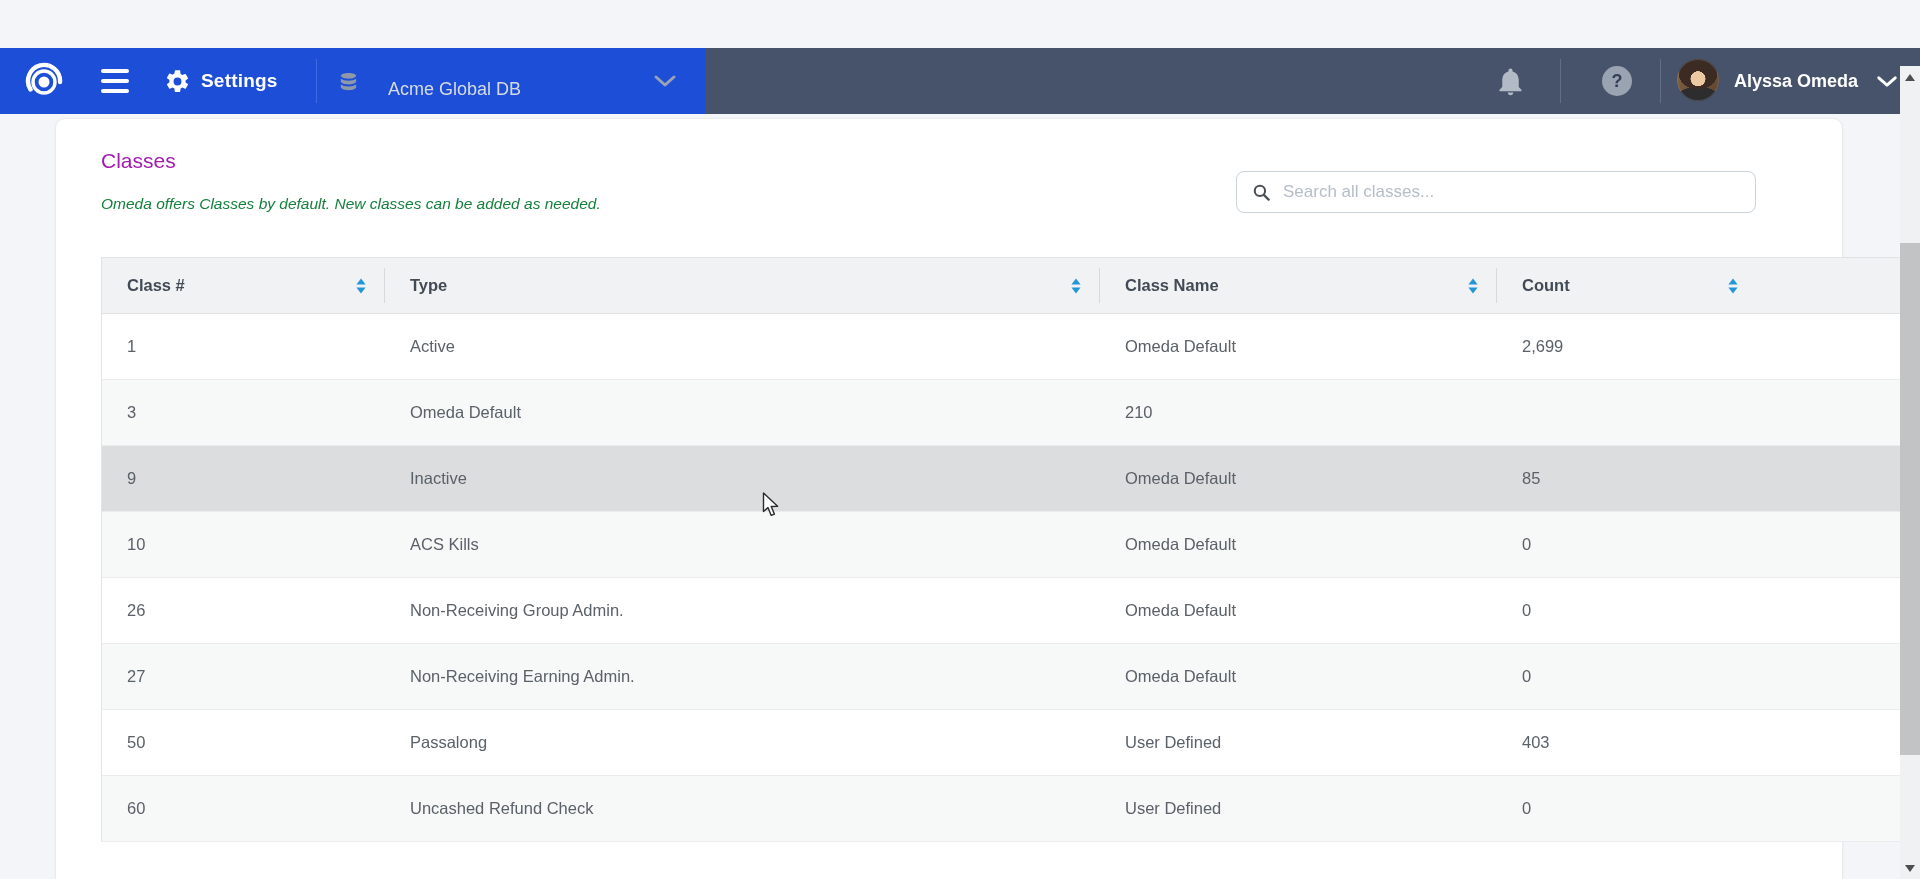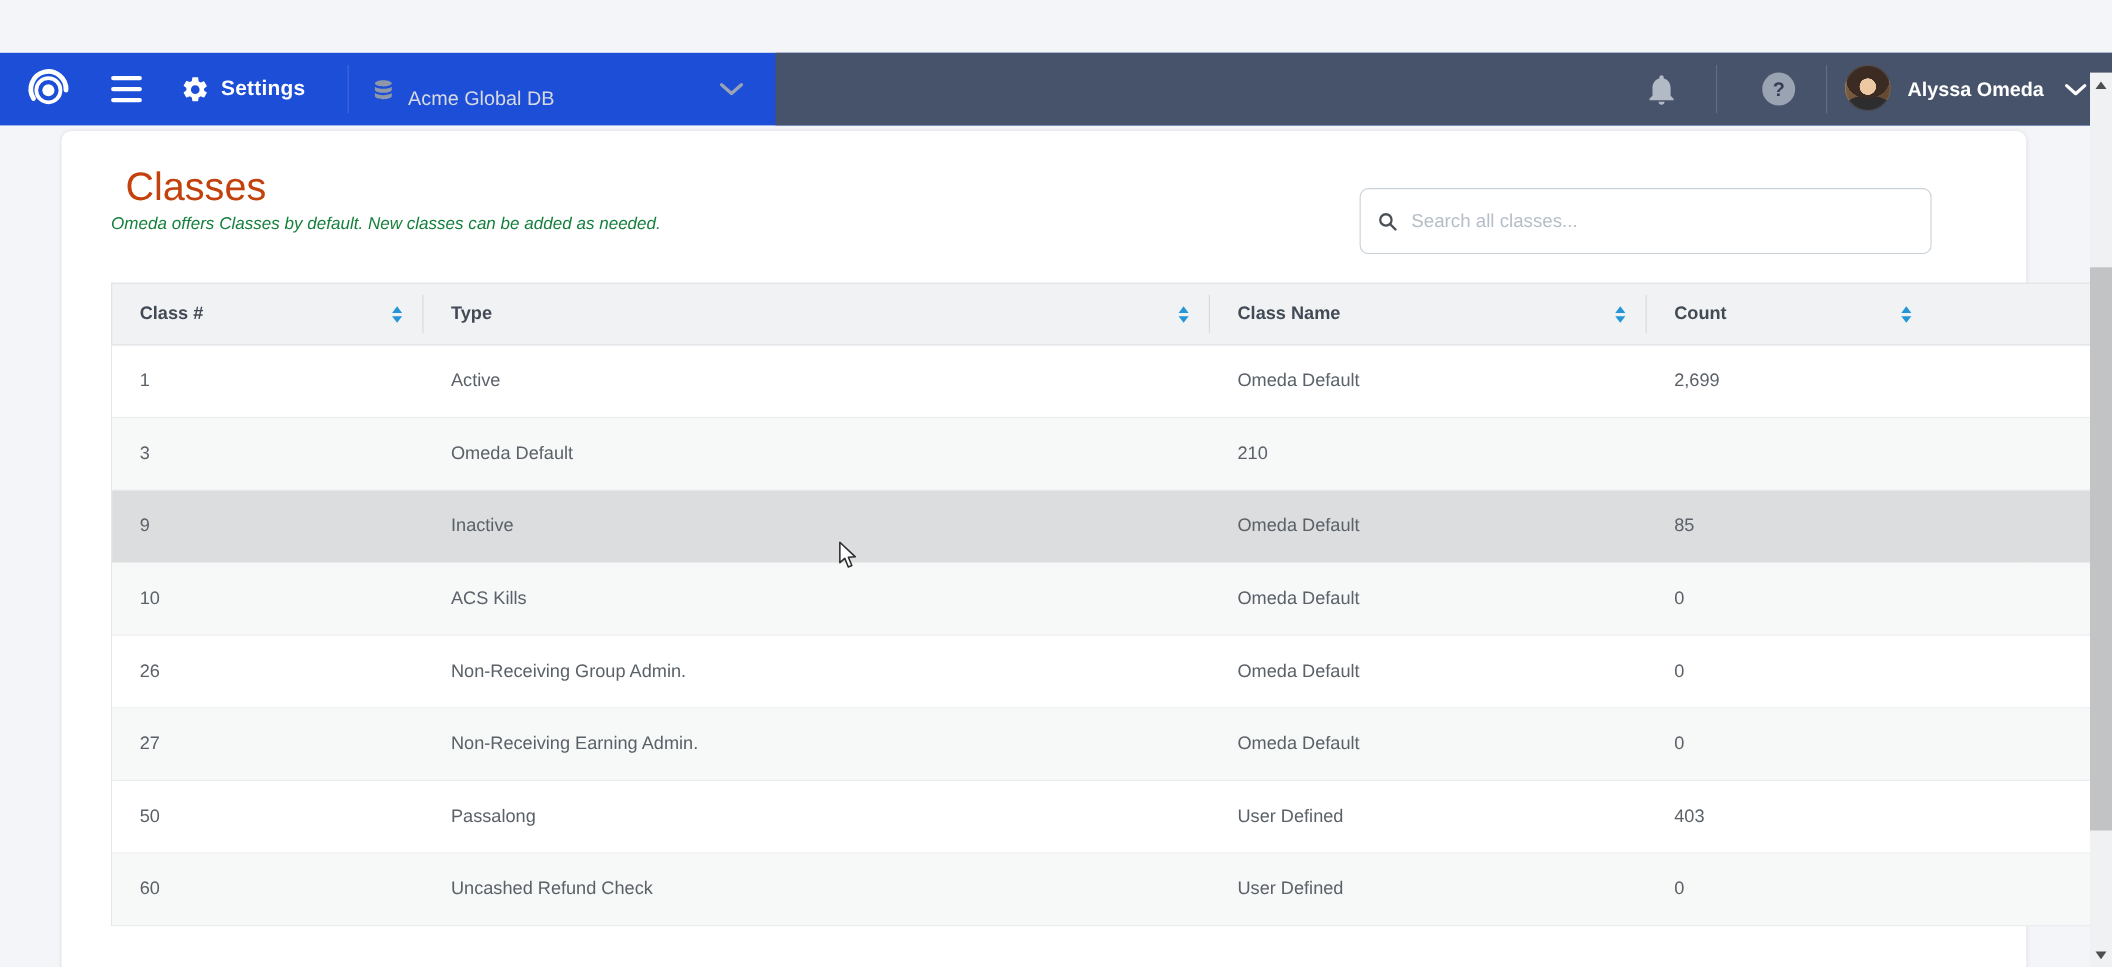--- a/index.html
+++ b/index.html
@@ -10,21 +10,21 @@
   .navbar { position:absolute; left:0; top:0; width:1920px; height:66px; background:#1d4ed8; z-index:50;margin-top:48px; }
   .navbar-right-zone { position:absolute; left:705px; top:0; right:0; height:66px; background:#47536a; }
   .nav-item { position:absolute; display:flex; align-items:center; height:66px; }
   .logo { left:24px; top:0; }
   .hamburger { left:101px; top:0; flex-direction:column; justify-content:center; gap:6px; cursor:pointer; }
   .hamburger span { display:block; width:28px; height:4px; background:#fff; border-radius:2px; }
   .gear-wrap { left:164px; top:0; }
   .settings-label { position:absolute; left:201px; top:0; height:66px; display:flex; align-items:center; color:#fff; font-size:19px; font-weight:700; letter-spacing:.2px; }
   .nav-divider { position:absolute; top:11px; width:1px; height:44px; background:rgba(255,255,255,.16); }
   .db-icon-wrap { left:337px; top:0; }
-  .db-name { position:absolute; left:371px; top:0; height:82px; display:flex; align-items:center; color:#d6dbe2; font-size:18px; font-weight:400; }
+  .db-name { position:absolute; left:388px; top:0; height:82px; display:flex; align-items:center; color:#d6dbe2; font-size:18px; font-weight:400; }
   .chev { position:absolute; top:0; height:66px; display:flex; align-items:center; }
   .bell-wrap { left:1494px; top:0; }
   .help-bubble { position:absolute; left:1602px; top:18px; width:30px; height:30px; border-radius:50%; background:#9aa3b2; color:#333f56; font-size:18px; font-weight:700; display:flex; align-items:center; justify-content:center; cursor:pointer; }
   .avatar { position:absolute; left:1677px; top:11px; width:42px; height:42px; border-radius:50%; overflow:hidden; cursor:pointer;
     background:
       radial-gradient(circle at 50% 47%, #ecc9a2 0 24%, rgba(0,0,0,0) 25%),
       radial-gradient(ellipse 46% 38% at 50% 34%, #3c2b22 0 100%, rgba(0,0,0,0) 101%),
       radial-gradient(ellipse 60% 42% at 50% 108%, #2d2c2e 0 100%, rgba(0,0,0,0) 101%),
       linear-gradient(135deg,#8a6a4a,#6e5138 55%,#5c422e);
     box-shadow: inset 0 0 0 1px rgba(255,255,255,.15); }
@@ -32,23 +32,23 @@
 
   
   .tabstrip { position:absolute; left:0; top:66px; width:1900px; height:24px; background:#fafbfd; z-index:10; }
   .tabstrip-border { position:absolute; left:34px; top:23px; width:1852px; height:1px; background:#e2e4e7; }
   .tab-underline { position:absolute; left:500px; top:20px; width:72px; height:4px; background:#66b2e8; border-radius:2px; }
   .speck { position:absolute; top:0; width:4px; height:5px; background:#6a7788; border-radius:0 0 2px 2px; }
   .speck.v { width:2px; height:7px; background:#8b94a3; }
 
   
   .card { position:absolute; left:55px; top:118px; width:1788px; height:790px; background:#fff; border:1px solid #e9ebed; border-radius:10px; box-shadow:0 1px 3px rgba(16,24,40,.05); }
-  .panel-title { position:absolute; left:58px; top:30px; font-size:36px; font-weight:500; color:#c2410c; }
+  .panel-title { position:absolute; left:45px; top:30px; font-size:21px; font-weight:500; color:#a21caf; }
   .panel-desc { position:absolute; left:45px; top:76px; font-size:15.5px; color:#15803d;font-style:italic; }
-  .search-box { position:absolute; left:1180px; top:52px; width:520px; height:60px; border:1px solid #c9d1d9; border-radius:8px; background:#fff; display:flex; align-items:center; }
+  .search-box { position:absolute; left:1180px; top:52px; width:520px; height:42px; border:1px solid #c9d1d9; border-radius:8px; background:#fff; display:flex; align-items:center; }
   .search-box svg { margin-left:15px; flex:none; }
   .search-input { border:none; outline:none; flex:1; height:100%; padding:0 14px 0 12px; font-size:17px; color:#40454b; font-family:"Liberation Sans",sans-serif; background:transparent; }
   .search-input::placeholder { color:#b5bdc7; }
 
   
   .table { position:absolute; left:45px; top:138px; width:1866px; }
   .thead { position:relative; display:grid; grid-template-columns:283px 715px 397px 260px; height:57px; background:#f1f2f4; border:1px solid #e0e2e4; }
   .th { position:relative; display:flex; align-items:center; padding-left:25px; font-size:16.5px; font-weight:700; color:#424b55; cursor:pointer; }
   .th .sort { position:absolute; right:18px; top:50%; transform:translateY(-50%); display:flex; }
   .th:not(:last-child)::after { content:""; position:absolute; right:0; top:10px; bottom:10px; width:1px; background:#d7d9db; }

